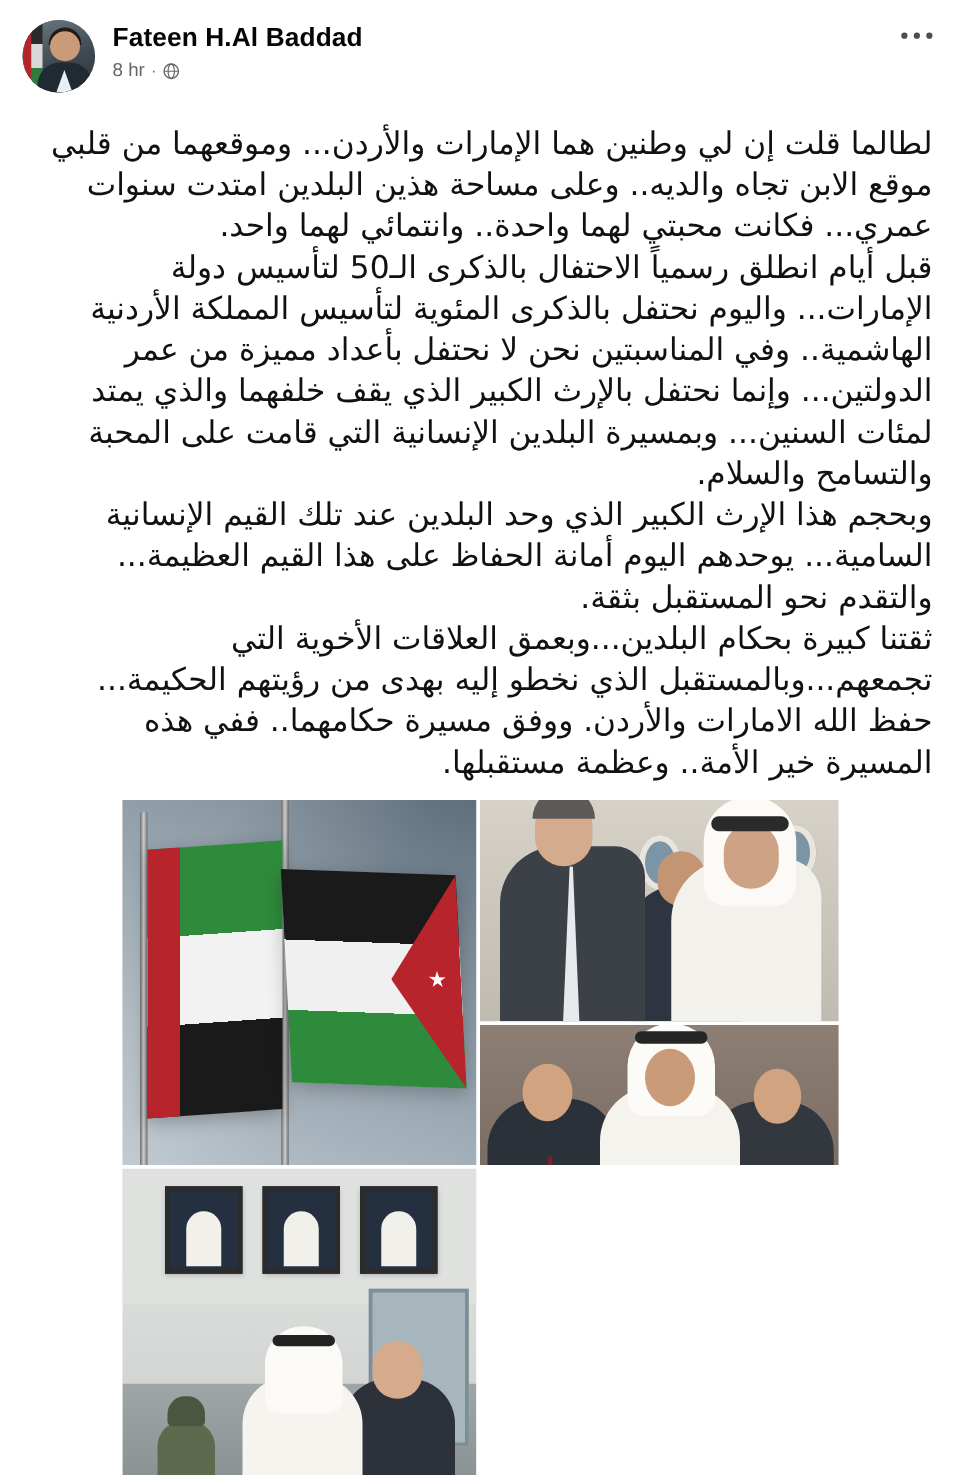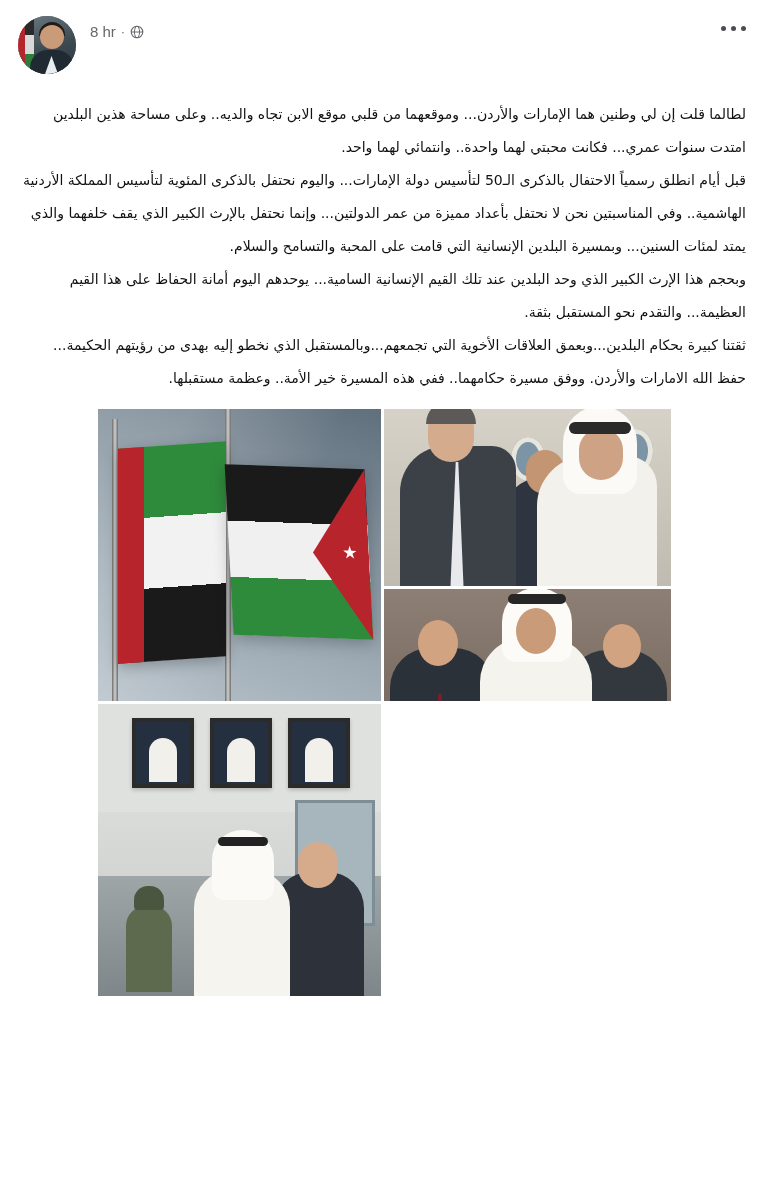--- a/index.html
+++ b/index.html
@@ -136,21 +136,21 @@
     border-radius: 50%;
     background: #4b4d51;
     display: block;
   }
 
   
   .post-text {
     direction: rtl;
     text-align: right;
     padding: 18px 22px 4px 22px;
-    font-size: 14px;
+    font-size: 25px;
     line-height: 33px;
     color: #111;
     font-family: "DejaVu Sans", "Liberation Sans", sans-serif;
     white-space: pre-wrap;
     word-break: normal;
   }
 
   
   .photo-grid {
     margin-top: 10px;
@@ -456,20 +456,21 @@
     <div class="avatar">
       <div class="av-bg"></div>
       <div class="av-flag"></div>
       <div class="av-body"></div>
       <div class="av-shirt"></div>
       <div class="av-hair"></div>
       <div class="av-head"></div>
     </div>
 
     <div class="header-text">
+      <div class="author-name">Fateen H.Al Baddad</div>
       <div class="meta-row">
         <span>8 hr</span>
         <span class="meta-dot">·</span>
         <span class="globe-icon">
           <svg width="14" height="14" viewBox="0 0 16 16" aria-hidden="true">
             <circle cx="8" cy="8" r="6.6" fill="none" stroke="#65676b" stroke-width="1.3"></circle>
             <ellipse cx="8" cy="8" rx="2.9" ry="6.6" fill="none" stroke="#65676b" stroke-width="1.1"></ellipse>
             <line x1="1.4" y1="8" x2="14.6" y2="8" stroke="#65676b" stroke-width="1.1"></line>
           </svg>
         </span>

